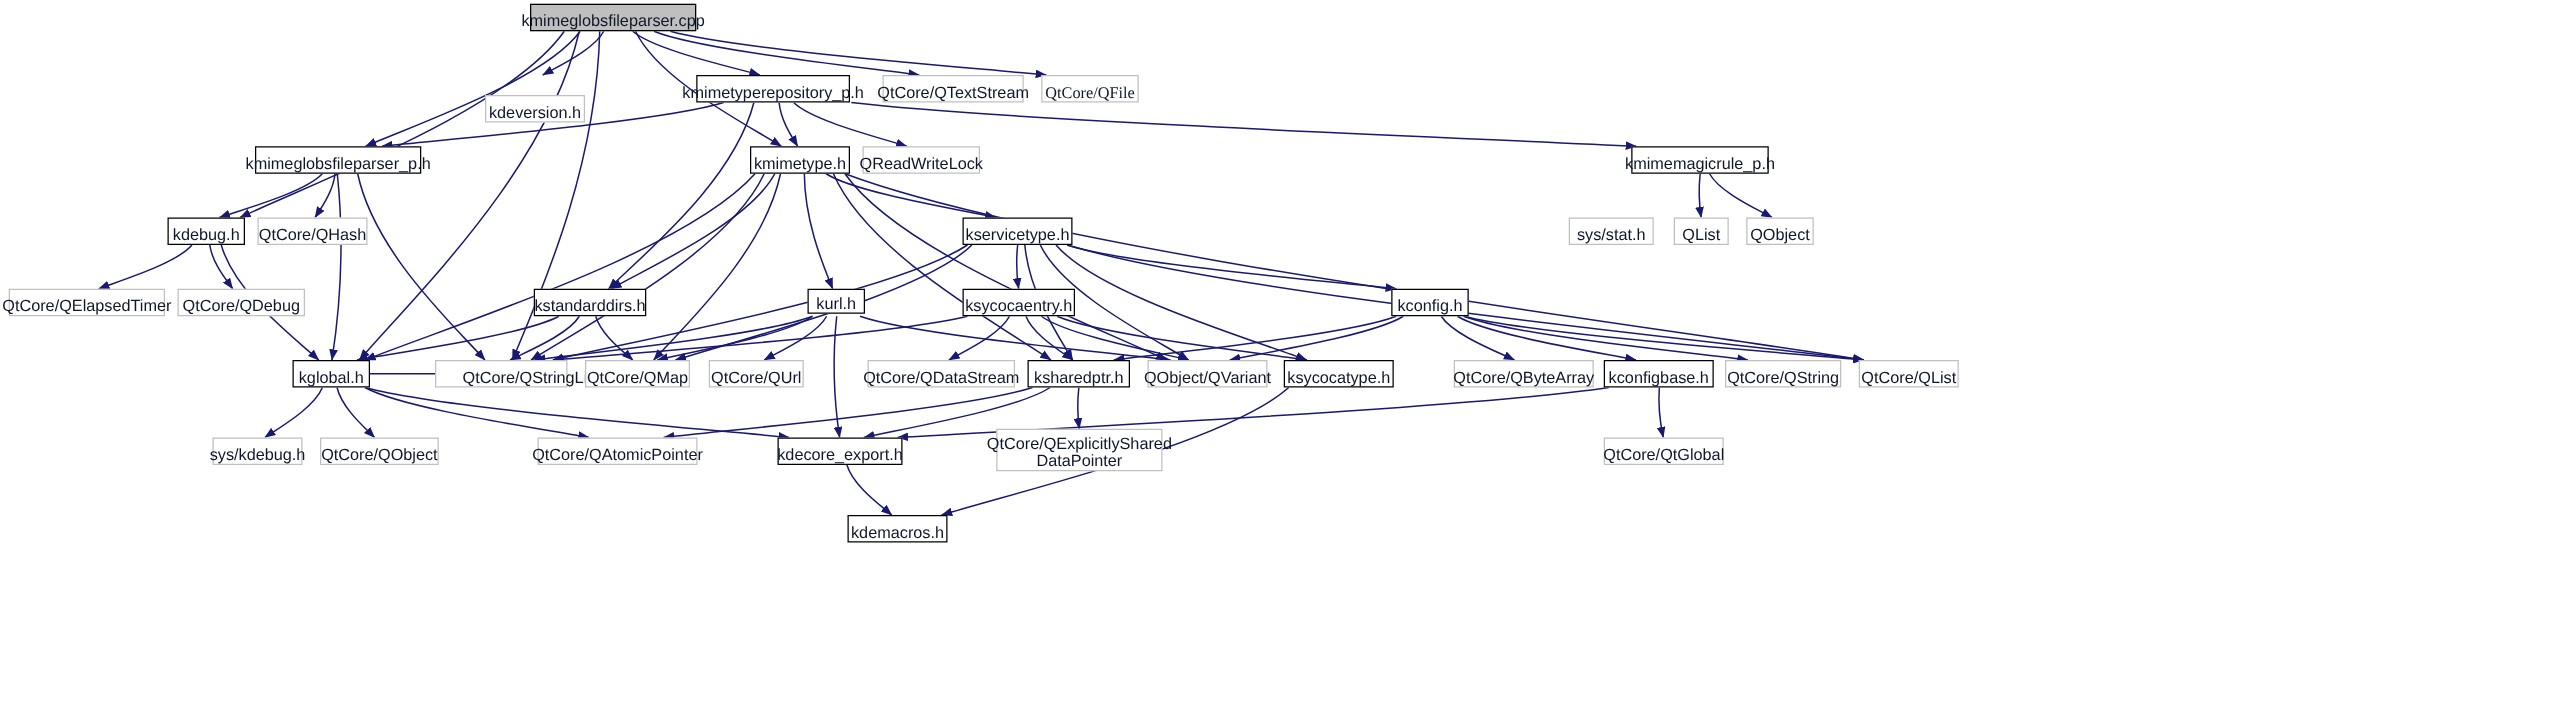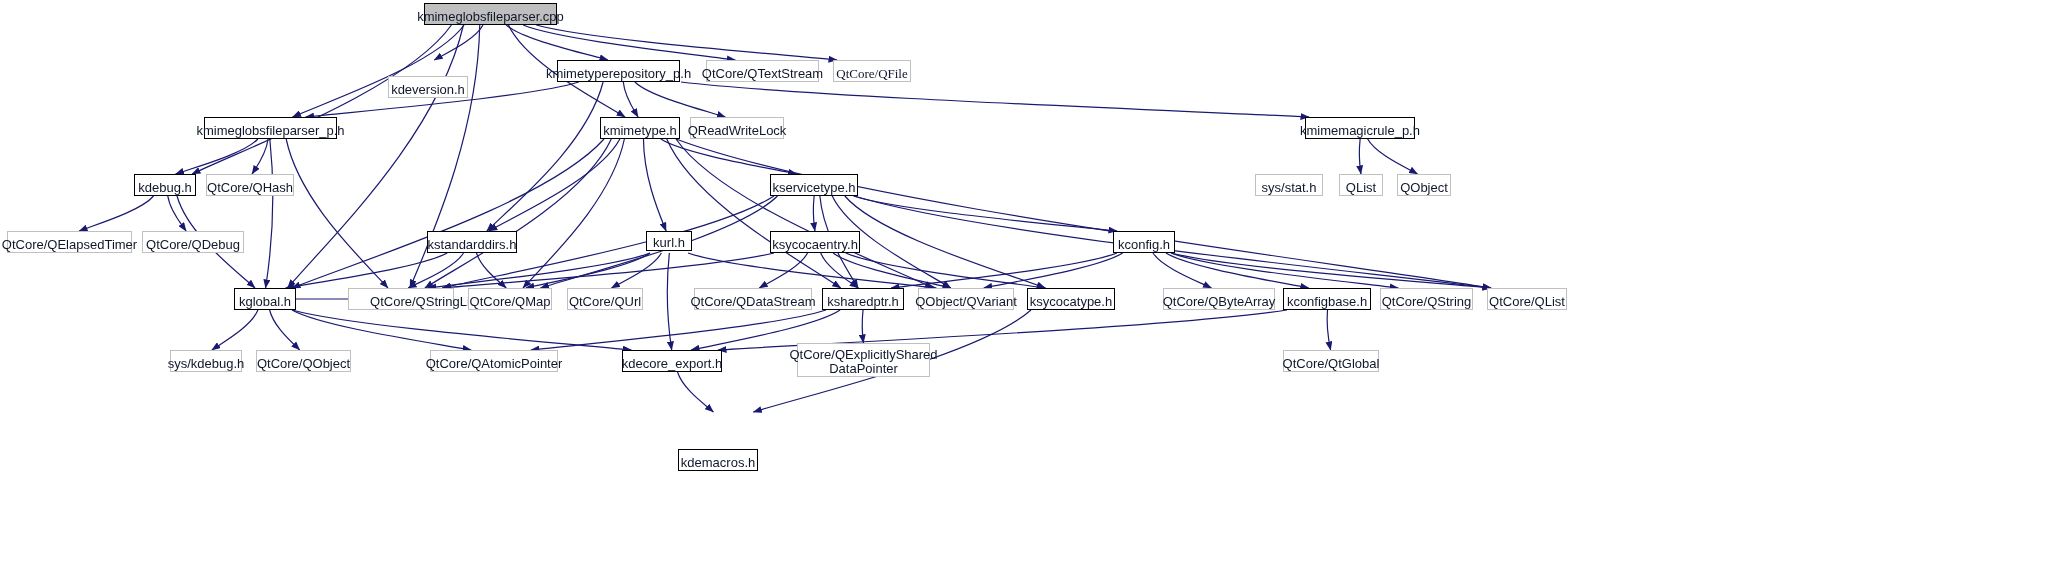--- a/index.html
+++ b/index.html
@@ -251,17 +251,17 @@
       </div>
       <div class="node bold" style="left: 622px; top: 350px; width: 100px; height: 22px;">
         <span class="lbl">kdecore_export.h</span>
       </div>
       <div class="node normal" style="left: 797px; top: 343px; width: 133px; height: 34px;">
         <span class="lbl two-line">QtCore/QExplicitlyShared<br>DataPointer</span>
       </div>
       <div class="node normal" style="left: 1283px; top: 350px; width: 96px; height: 22px;">
         <span class="lbl">QtCore/QtGlobal</span>
       </div>
-      <div class="node bold" style="left: 678px; top: 412px; width: 80px; height: 22px; margin-top: 37px;">
+      <div class="node bold" style="left: 678px; top: 412px; width: 80px; height: 22px;">
         <span class="lbl">kdemacros.h</span>
       </div>
     </div>
 </div>
 
 </body></html>

